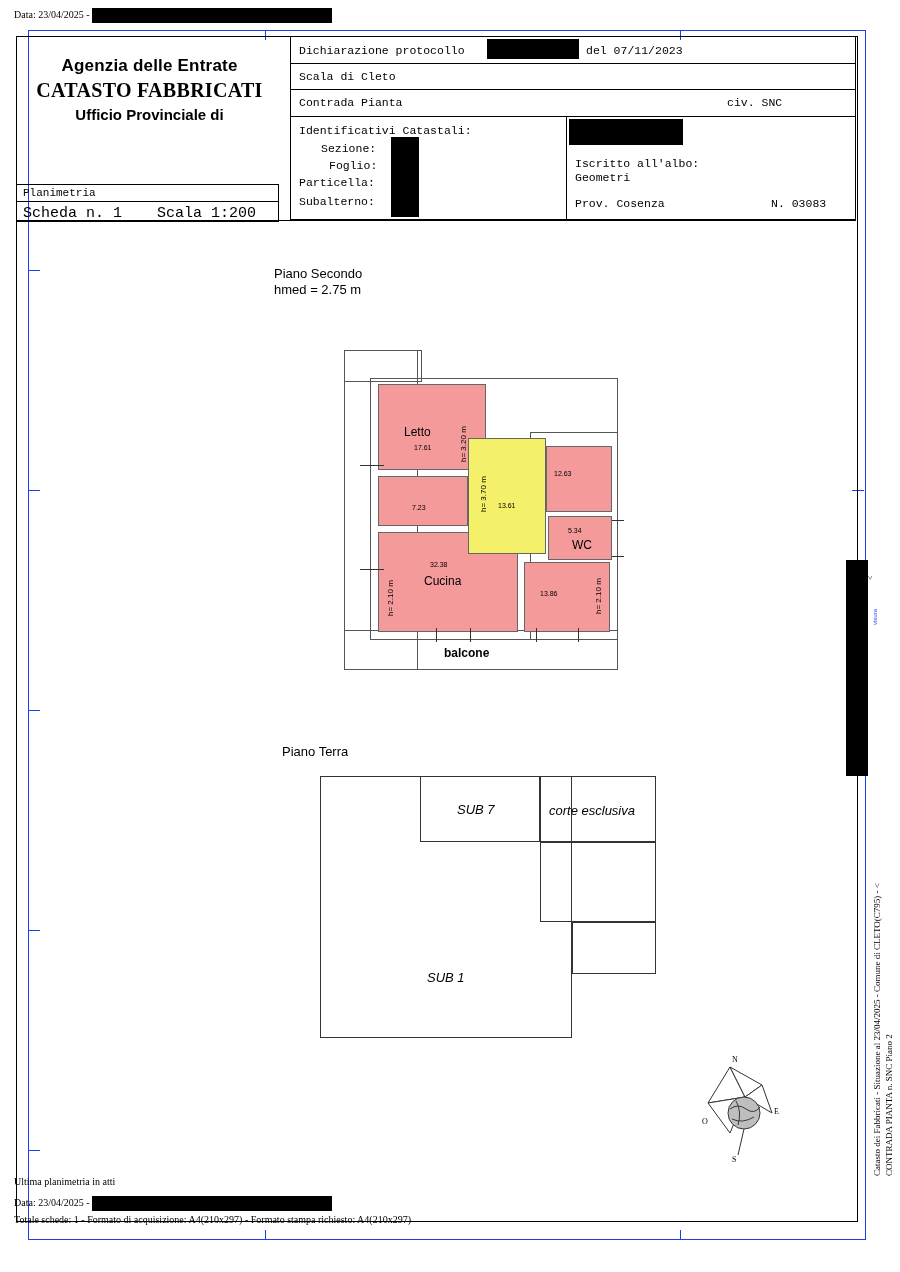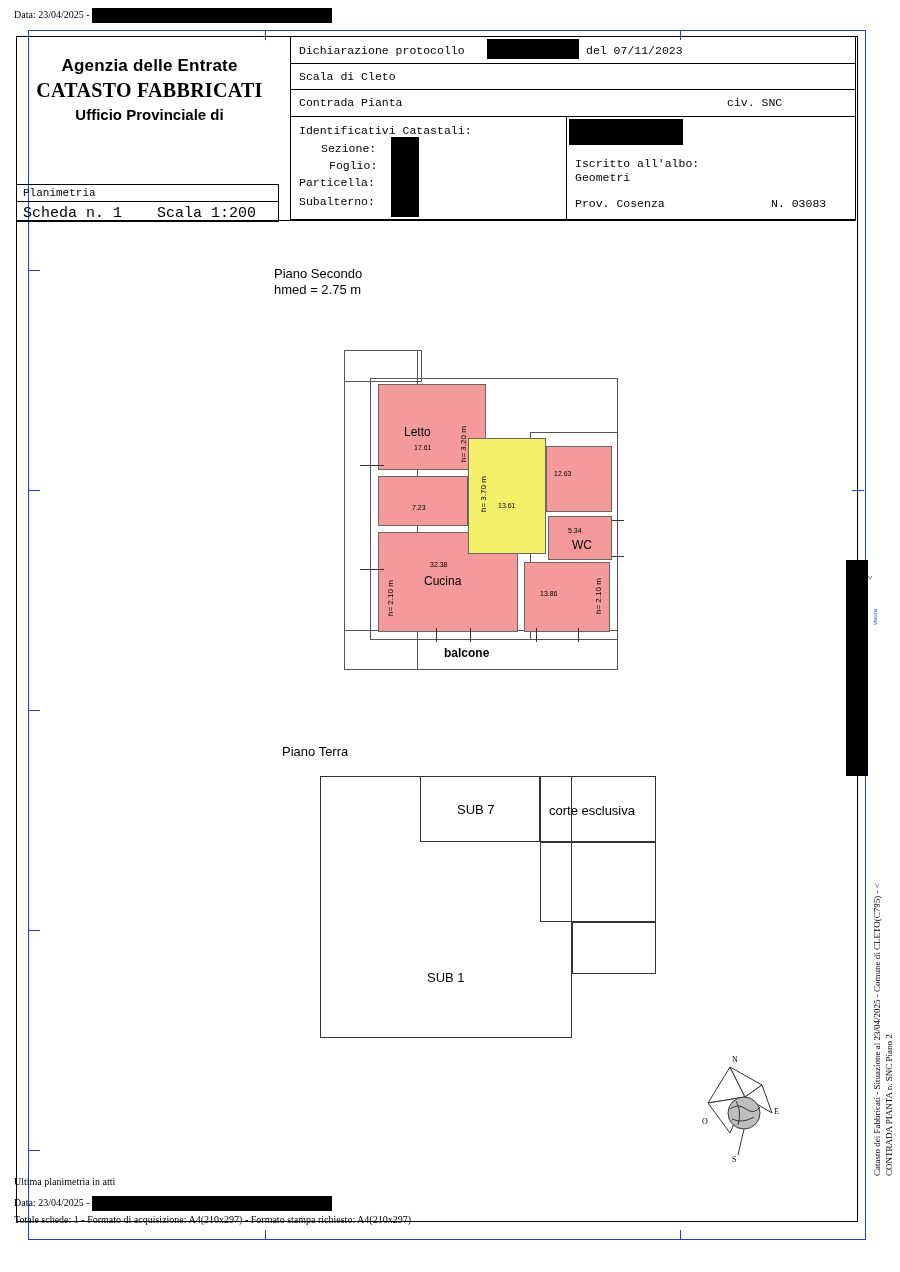--- a/index.html
+++ b/index.html
@@ -43,21 +43,21 @@
   .outline{position:absolute;border:1px solid #555;box-sizing:border-box;}
   .room{position:absolute;box-sizing:border-box;border:1px solid #666;}
   .room.red{background:#f59a9a;}
   .room.yellow{background:#f5f06a;}
   .roomname{position:absolute;font-size:12px;color:#000;white-space:nowrap;}
   .area{position:absolute;font-size:7px;color:#000;white-space:nowrap;}
   .vdim{position:absolute;font-size:8px;color:#000;white-space:nowrap;transform-origin:0 0;transform:rotate(-90deg);}
   .tick{position:absolute;background:#333;}
 
   .subbox{position:absolute;border:1px solid #333;box-sizing:border-box;}
-  .sublabel{position:absolute;font-size:13px;white-space:nowrap;}
+  .sublabel{position:absolute;font-size:13px;white-space:nowrap;font-style:italic;}
 
   
   .vside{position:absolute;font-size:9px;font-family:"Liberation Serif", serif;white-space:nowrap;transform-origin:0 0;transform:rotate(-90deg);}
   .blackbar{position:absolute;background:#000;}
   .vside-small{position:absolute;font-size:6px;color:#1e3df0;transform-origin:0 0;transform:rotate(-90deg);white-space:nowrap;}
 
   
   .compass{position:absolute;left:690px;top:1055px;width:110px;height:115px;}
   .compass .lbl{position:absolute;font-size:8px;font-family:"Liberation Serif", serif;}
 </style>

